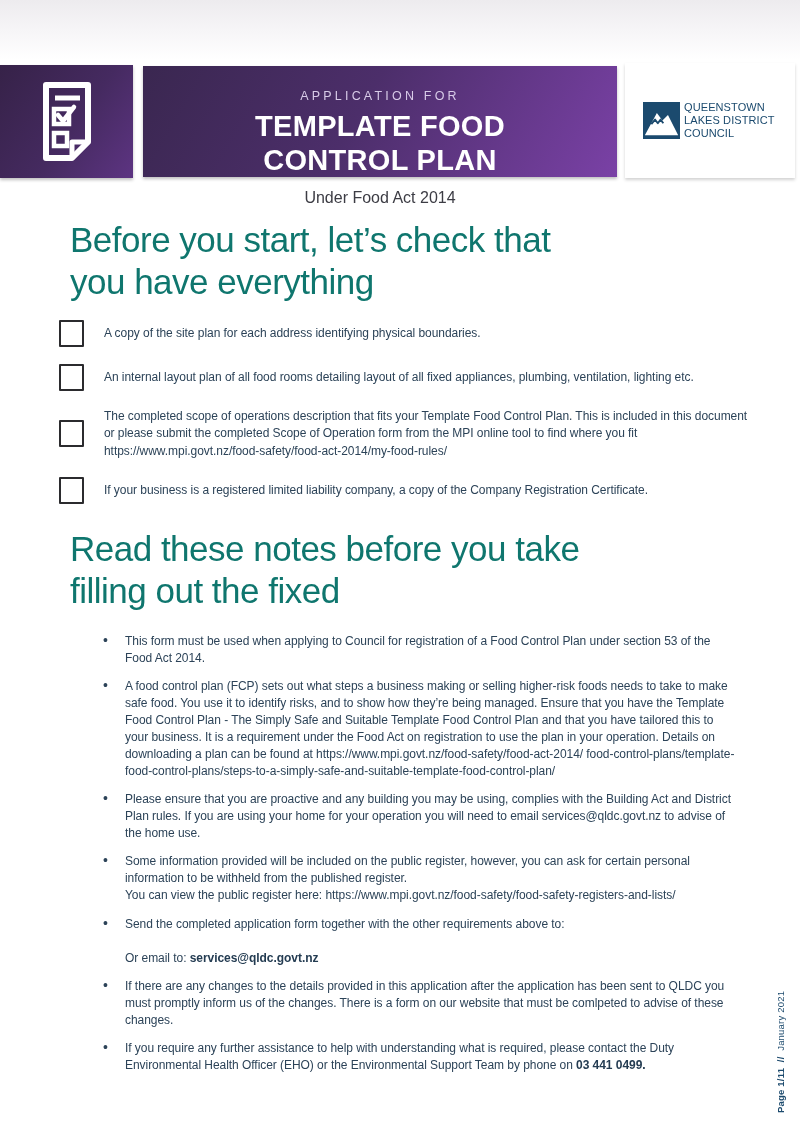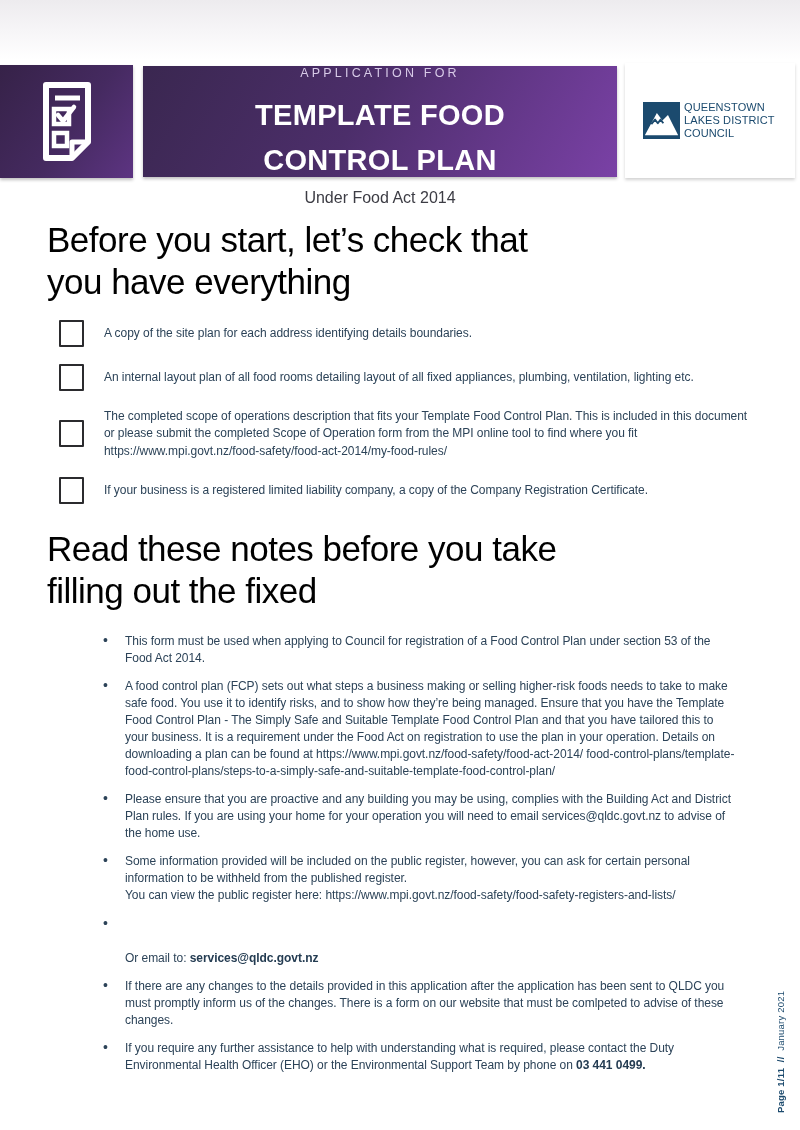--- a/index.html
+++ b/index.html
@@ -11,35 +11,35 @@
     background:linear-gradient(180deg,#edebee 0%,#f7f6f8 55%,#ffffff 100%);}
 
   
   .icon-box{position:absolute;left:0;top:65px;width:133px;height:113px;
     background:linear-gradient(125deg,#362248 0%,#452a60 55%,#5d3482 100%);
     display:flex;align-items:center;justify-content:center;
     box-shadow:0 2px 3px rgba(0,0,0,.25);}
   .banner{position:absolute;left:143px;top:66px;width:474px;height:111px;
     background:linear-gradient(120deg,#3a2750 0%,#4c2e6a 45%,#7a41a6 100%);
     color:#ffffff;text-align:center;
-    display:flex;flex-direction:column;justify-content:space-between;
+    display:flex;flex-direction:column;justify-content:flex-end;
     box-shadow:0 2px 3px rgba(0,0,0,.25);}
   .banner .kicker{font-size:12.5px;letter-spacing:3.2px;color:#d8cbe8;margin-bottom:6px;}
   .banner .title{font-size:29px;font-weight:bold;line-height:34px;letter-spacing:.3px;}
   .logo-panel{position:absolute;left:625px;top:63px;width:170px;height:115px;
     background:#ffffff;box-shadow:0 2px 3px rgba(0,0,0,.18);
     display:flex;align-items:center;justify-content:flex-start;padding-left:18px;box-sizing:border-box;}
   .logo-mark{width:37px;height:37px;flex:0 0 auto;}
   .logo-text{margin-left:4px;color:#1b4a6e;font-size:11px;line-height:13px;
     font-weight:500;letter-spacing:.1px;}
   .subtitle{position:absolute;left:143px;top:189px;width:474px;text-align:center;
     font-size:16px;color:#3c3c44;}
 
   
-  .h-big{position:absolute;left:47px;color:#000000;font-weight:300;
+  .h-big{position:absolute;left:70px;color:#0f766e;font-weight:300;
     font-size:35px;line-height:42px;letter-spacing:-.5px;}
   #heading1{top:219px;}
   #heading2{top:528px;}
 
   
   .checklist{position:absolute;left:59px;top:320px;width:690px;}
   .check-row{display:flex;align-items:center;margin-bottom:17px;}
   .check-box{width:21px;height:23px;border:2.5px solid #2b2b2e;border-radius:1px;
     background:#ffffff;flex:0 0 auto;margin-right:20px;}
   .check-text{color:#2c4358;font-size:12px;line-height:17.3px;letter-spacing:-.05px;}
@@ -97,21 +97,21 @@
   <div class="subtitle">Under Food Act 2014</div>
 
   <div class="h-big" id="heading1">
     <div>Before you start, let’s check that</div>
     <div>you have everything</div>
   </div>
 
   <div class="checklist" id="checklist">
       <div class="check-row">
         <span class="check-box"></span>
-        <span class="check-text">A copy of the site plan for each address identifying details boundaries.</span>
+        <span class="check-text">A copy of the site plan for each address identifying physical boundaries.</span>
       </div>
       <div class="check-row">
         <span class="check-box"></span>
         <span class="check-text">An internal layout plan of all food rooms detailing layout of all fixed appliances, plumbing, ventilation, lighting etc.</span>
       </div>
       <div class="check-row">
         <span class="check-box"></span>
         <span class="check-text">The completed scope of operations description that fits your Template Food Control Plan. This is included in this document or please submit the completed Scope of Operation form from the MPI online tool to find where you fit<br>https://www.mpi.govt.nz/food-safety/food-act-2014/my-food-rules/</span>
       </div>
       <div class="check-row">
@@ -123,21 +123,21 @@
   <div class="h-big" id="heading2">
     <div>Read these notes before you take</div>
     <div>filling out the fixed</div>
   </div>
 
   <div class="notes" id="notes">
       <div class="note-item"><span>This form must be used when applying to Council for registration of a Food Control Plan under section 53 of the Food Act 2014.</span></div>
       <div class="note-item"><span>A food control plan (FCP) sets out what steps a business making or selling higher-risk foods needs to take to make safe food. You use it to identify risks, and to show how they’re being managed. Ensure that you have the Template Food Control Plan - The Simply Safe and Suitable Template Food Control Plan and that you have tailored this to your business. It is a requirement under the Food Act on registration to use the plan in your operation. Details on downloading a plan can be found at https://www.mpi.govt.nz/food-safety/food-act-2014/ food-control-plans/template-food-control-plans/steps-to-a-simply-safe-and-suitable-template-food-control-plan/</span></div>
       <div class="note-item"><span>Please ensure that you are proactive and any building you may be using, complies with the Building Act and District Plan rules. If you are using your home for your operation you will need to email services@qldc.govt.nz to advise of the home use.</span></div>
       <div class="note-item"><span>Some information provided will be included on the public register, however, you can ask for certain personal information to be withheld from the published register.</span><br><span>You can view the public register here: https://www.mpi.govt.nz/food-safety/food-safety-registers-and-lists/</span></div>
-      <div class="note-item"><br><br><span>Or email to: </span><b>services@qldc.govt.nz</b></div>
+      <div class="note-item"><span>Send the completed application form together with the other requirements above to:</span><br><br><span>Or email to: </span><b>services@qldc.govt.nz</b></div>
       <div class="note-item"><span>If there are any changes to the details provided in this application after the application has been sent to QLDC you must promptly inform us of the changes. There is a form on our website that must be comlpeted to advise of these changes.</span></div>
       <div class="note-item"><span>If you require any further assistance to help with understanding what is required, please contact the Duty Environmental Health Officer (EHO) or the Environmental Support Team by phone on </span><b>03 441 0499.</b></div>
     </div>
 
   <div class="footer-rotated">
     <span class="pg"><span>Page 1/11</span>&nbsp;&nbsp;<span>//</span></span>&nbsp;&nbsp;<span>January 2021</span>
   </div>
 </div>
 
 </body></html>

